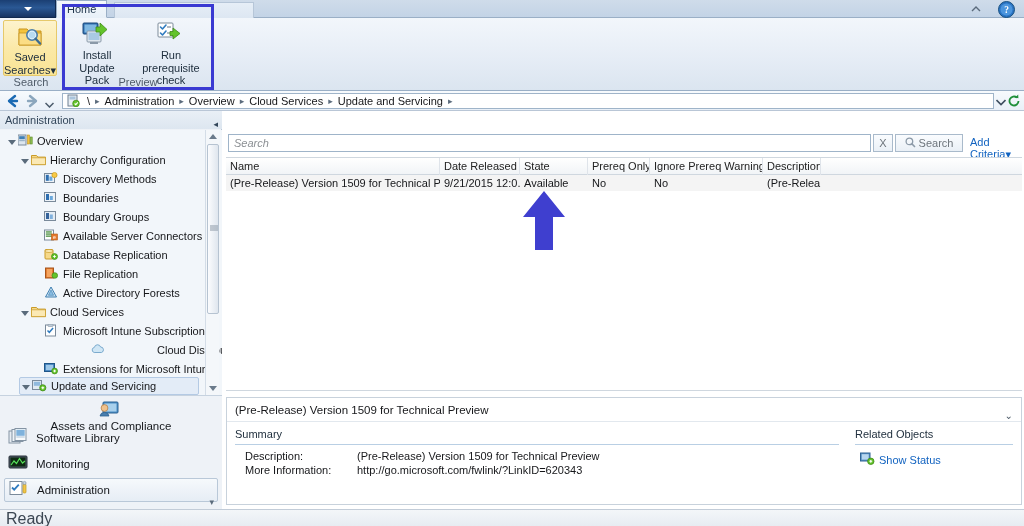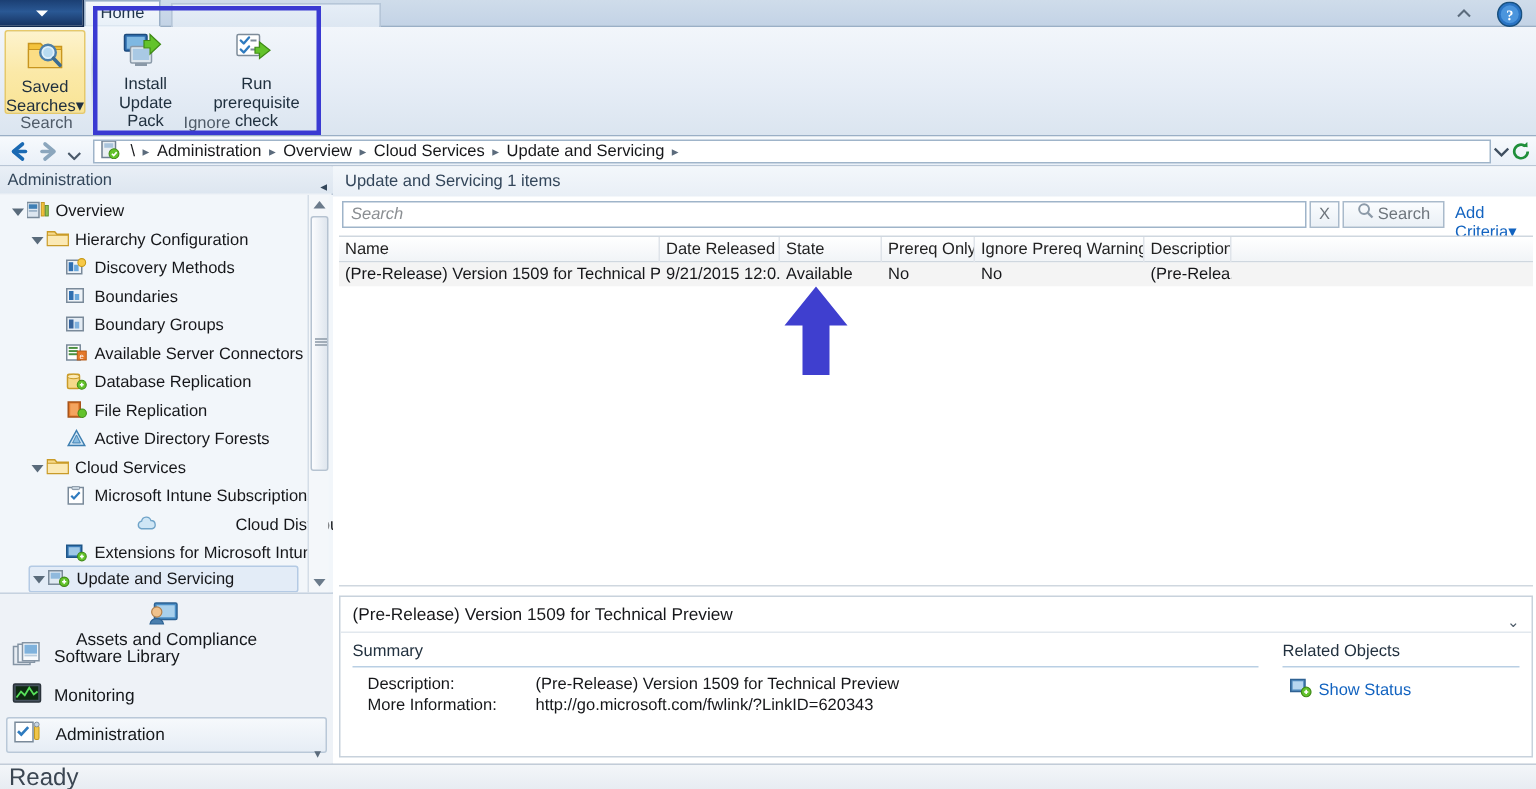--- a/index.html
+++ b/index.html
@@ -318,21 +318,21 @@
               <line x1="11" y1="6" x2="15" y2="6" stroke="#7d8b99" stroke-width="1.2"></line>
               <path d="M4.5 12 l2 2 l3.5 -4" fill="none" stroke="#2f7bbf" stroke-width="1.6" stroke-linecap="round" stroke-linejoin="round"></path>
               <line x1="11" y1="12" x2="15" y2="12" stroke="#7d8b99" stroke-width="1.2"></line>
               <path d="M17 7 l0 3.5 l-3 0 l0 4 l3 0 l0 3.5 l7 -5.5 z" fill="#63c32b" stroke="#3f8a16" stroke-width="0.8"></path>
             </svg>
           </span>
           <span class="lbl">Run</span><br>
           <span class="lbl">prerequisite check</span>
         </div>
 
-        <div class="grp-label">Ignore</div>
+        <div class="grp-label">Preview</div>
       </div>
 
       <div class="grp-sep" style="left:211px;"></div>
     </div>
 
     <div class="winhelp">
       <span style="position:absolute; left:6px; top:3px;">
         <svg width="12" height="10" viewBox="0 0 12 10">
             <path d="M2 7 l4 -4 l4 4" fill="none" stroke="#5b6b7c" stroke-width="1.4"></path>
           </svg>
@@ -639,21 +639,20 @@
             </svg>
         </span>
         <span>Administration</span>
       </div>
       <span class="nav-more">▾</span>
     </div>
   </div>
 
   <div class="content">
 
-    <div class="ct-title">Update and Servicing 1 items</div>
 
     <div class="searchrow">
       <div class="searchbox">Search</div>
       <div class="sbtn clearbtn">X</div>
       <div class="sbtn searchbtn">
         <span style="display:inline-block; vertical-align:middle; margin-right:3px;">
           <svg width="11" height="11" viewBox="0 0 11 11">
               <circle cx="4.4" cy="4.4" r="3.3" fill="none" stroke="#8c9aa8" stroke-width="1.3"></circle>
               <line x1="6.9" y1="6.9" x2="10" y2="10" stroke="#8c9aa8" stroke-width="1.5"></line>
             </svg>

